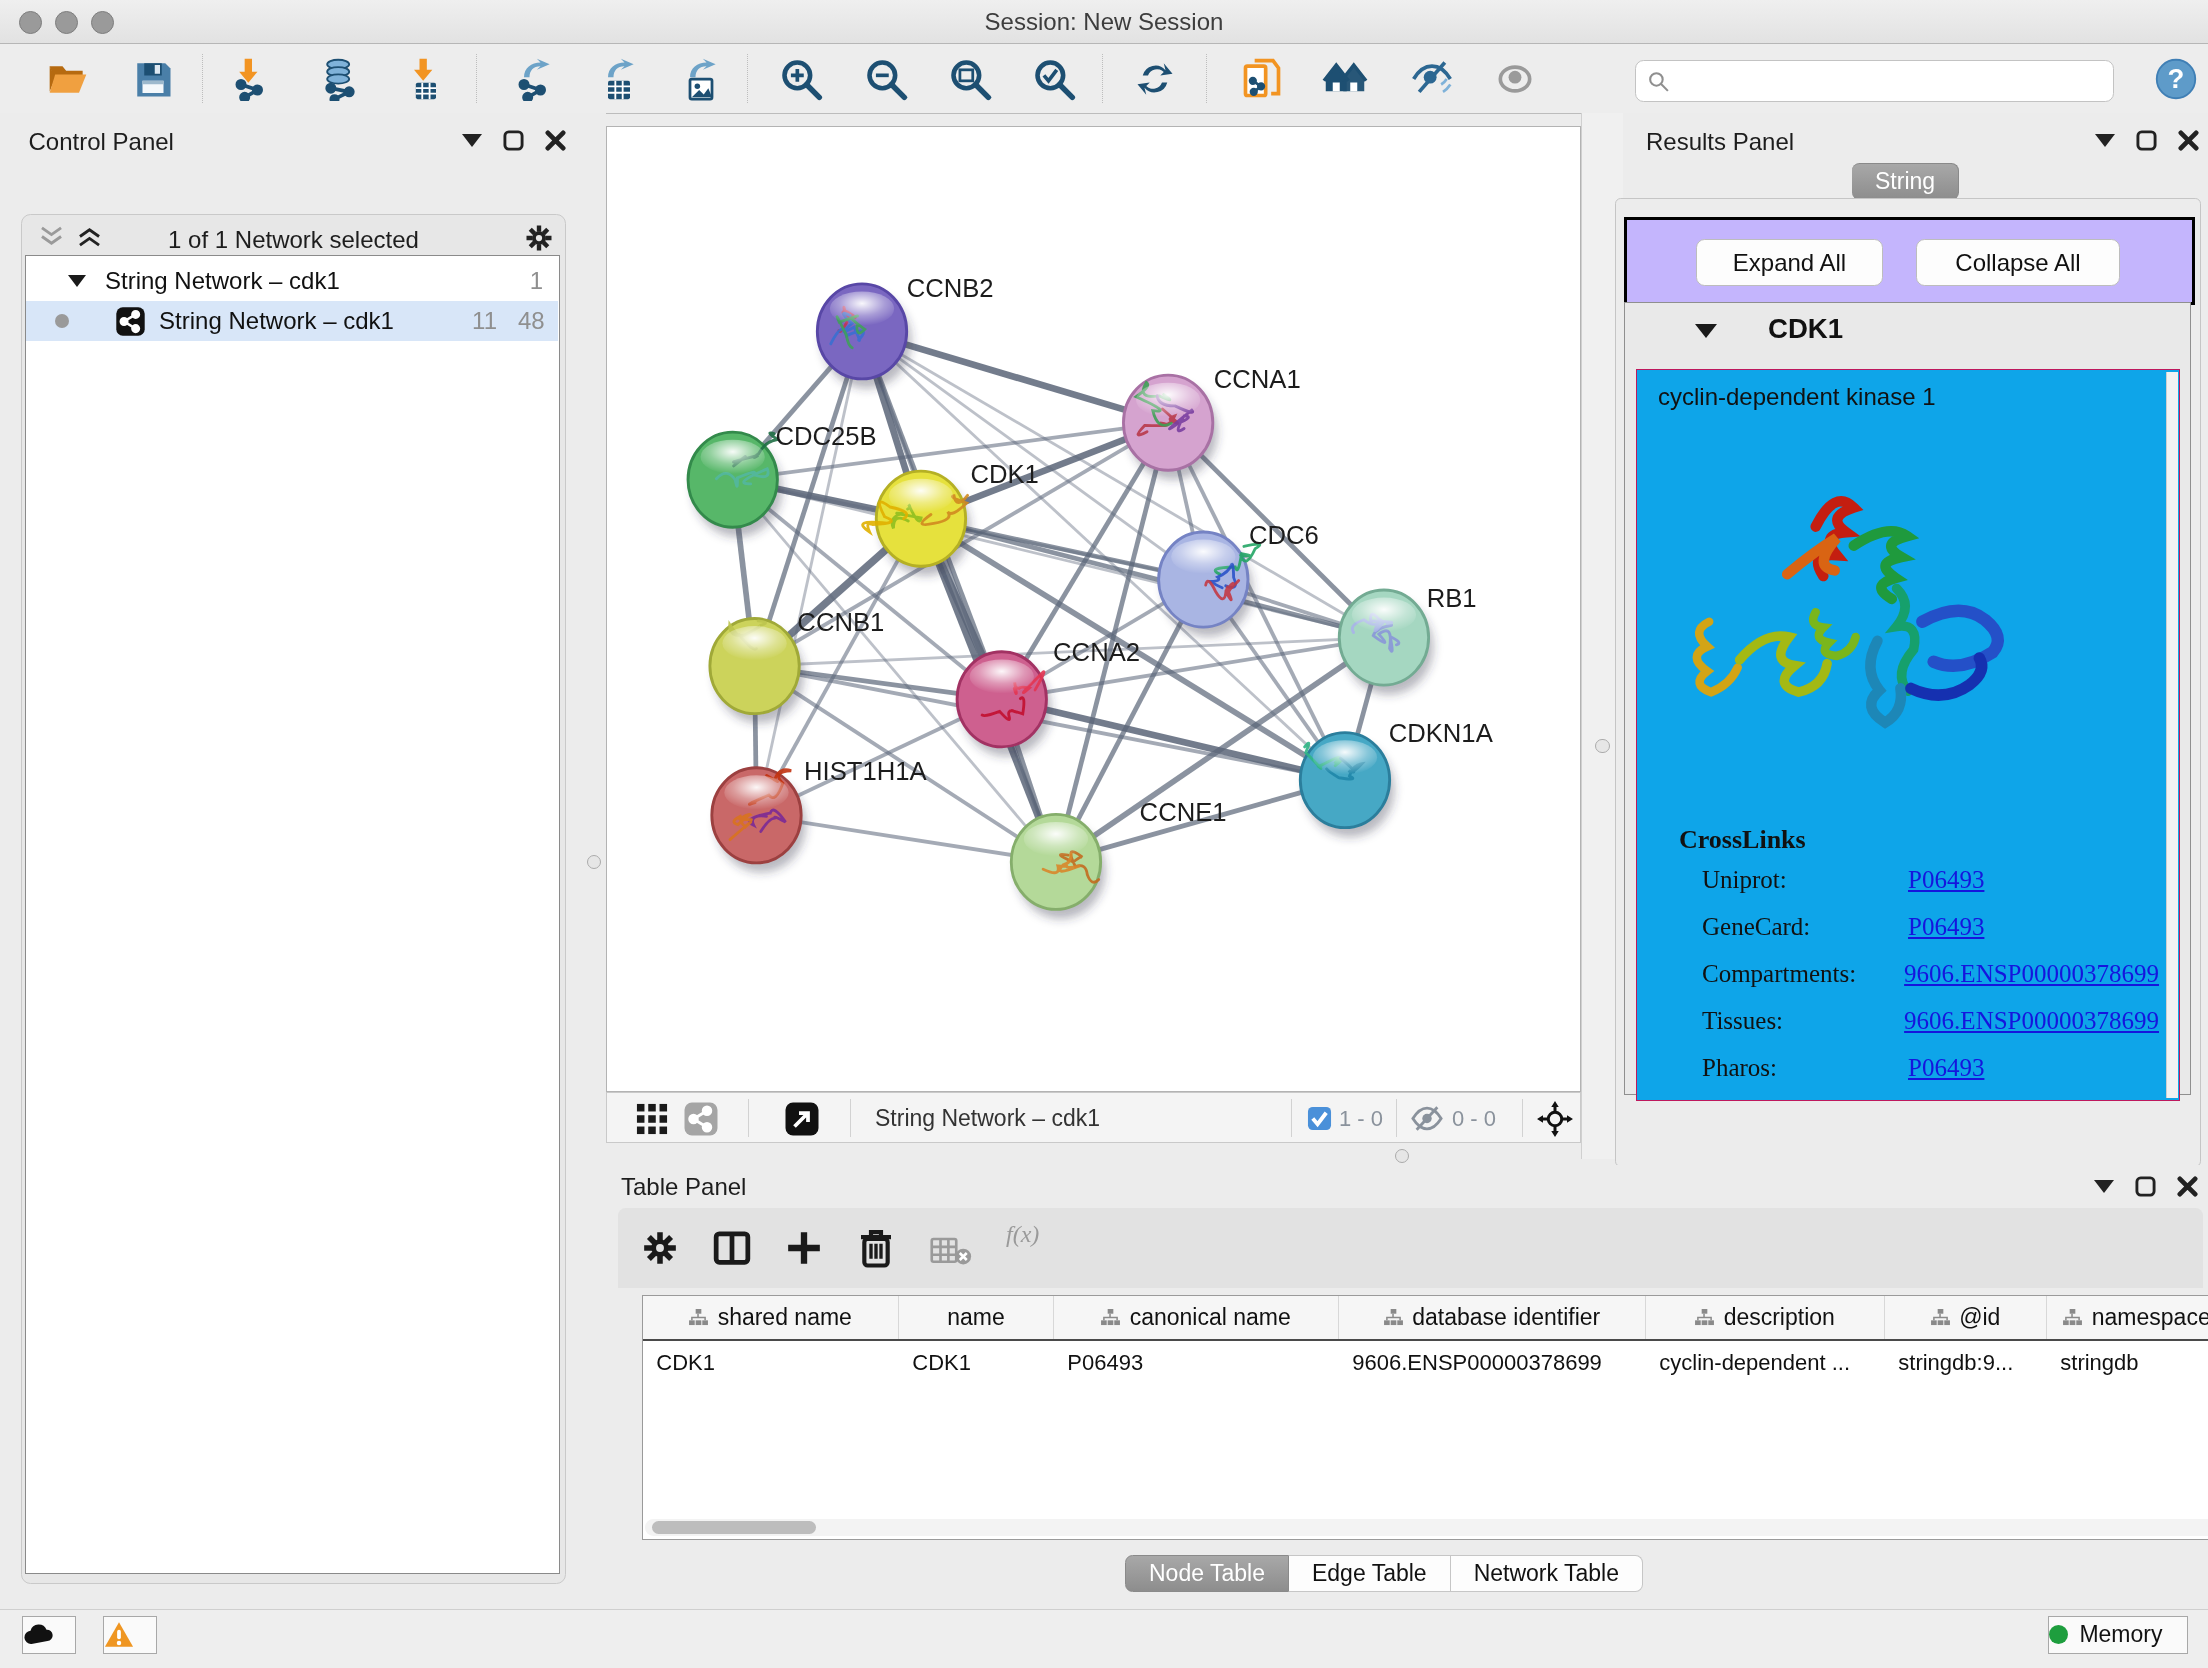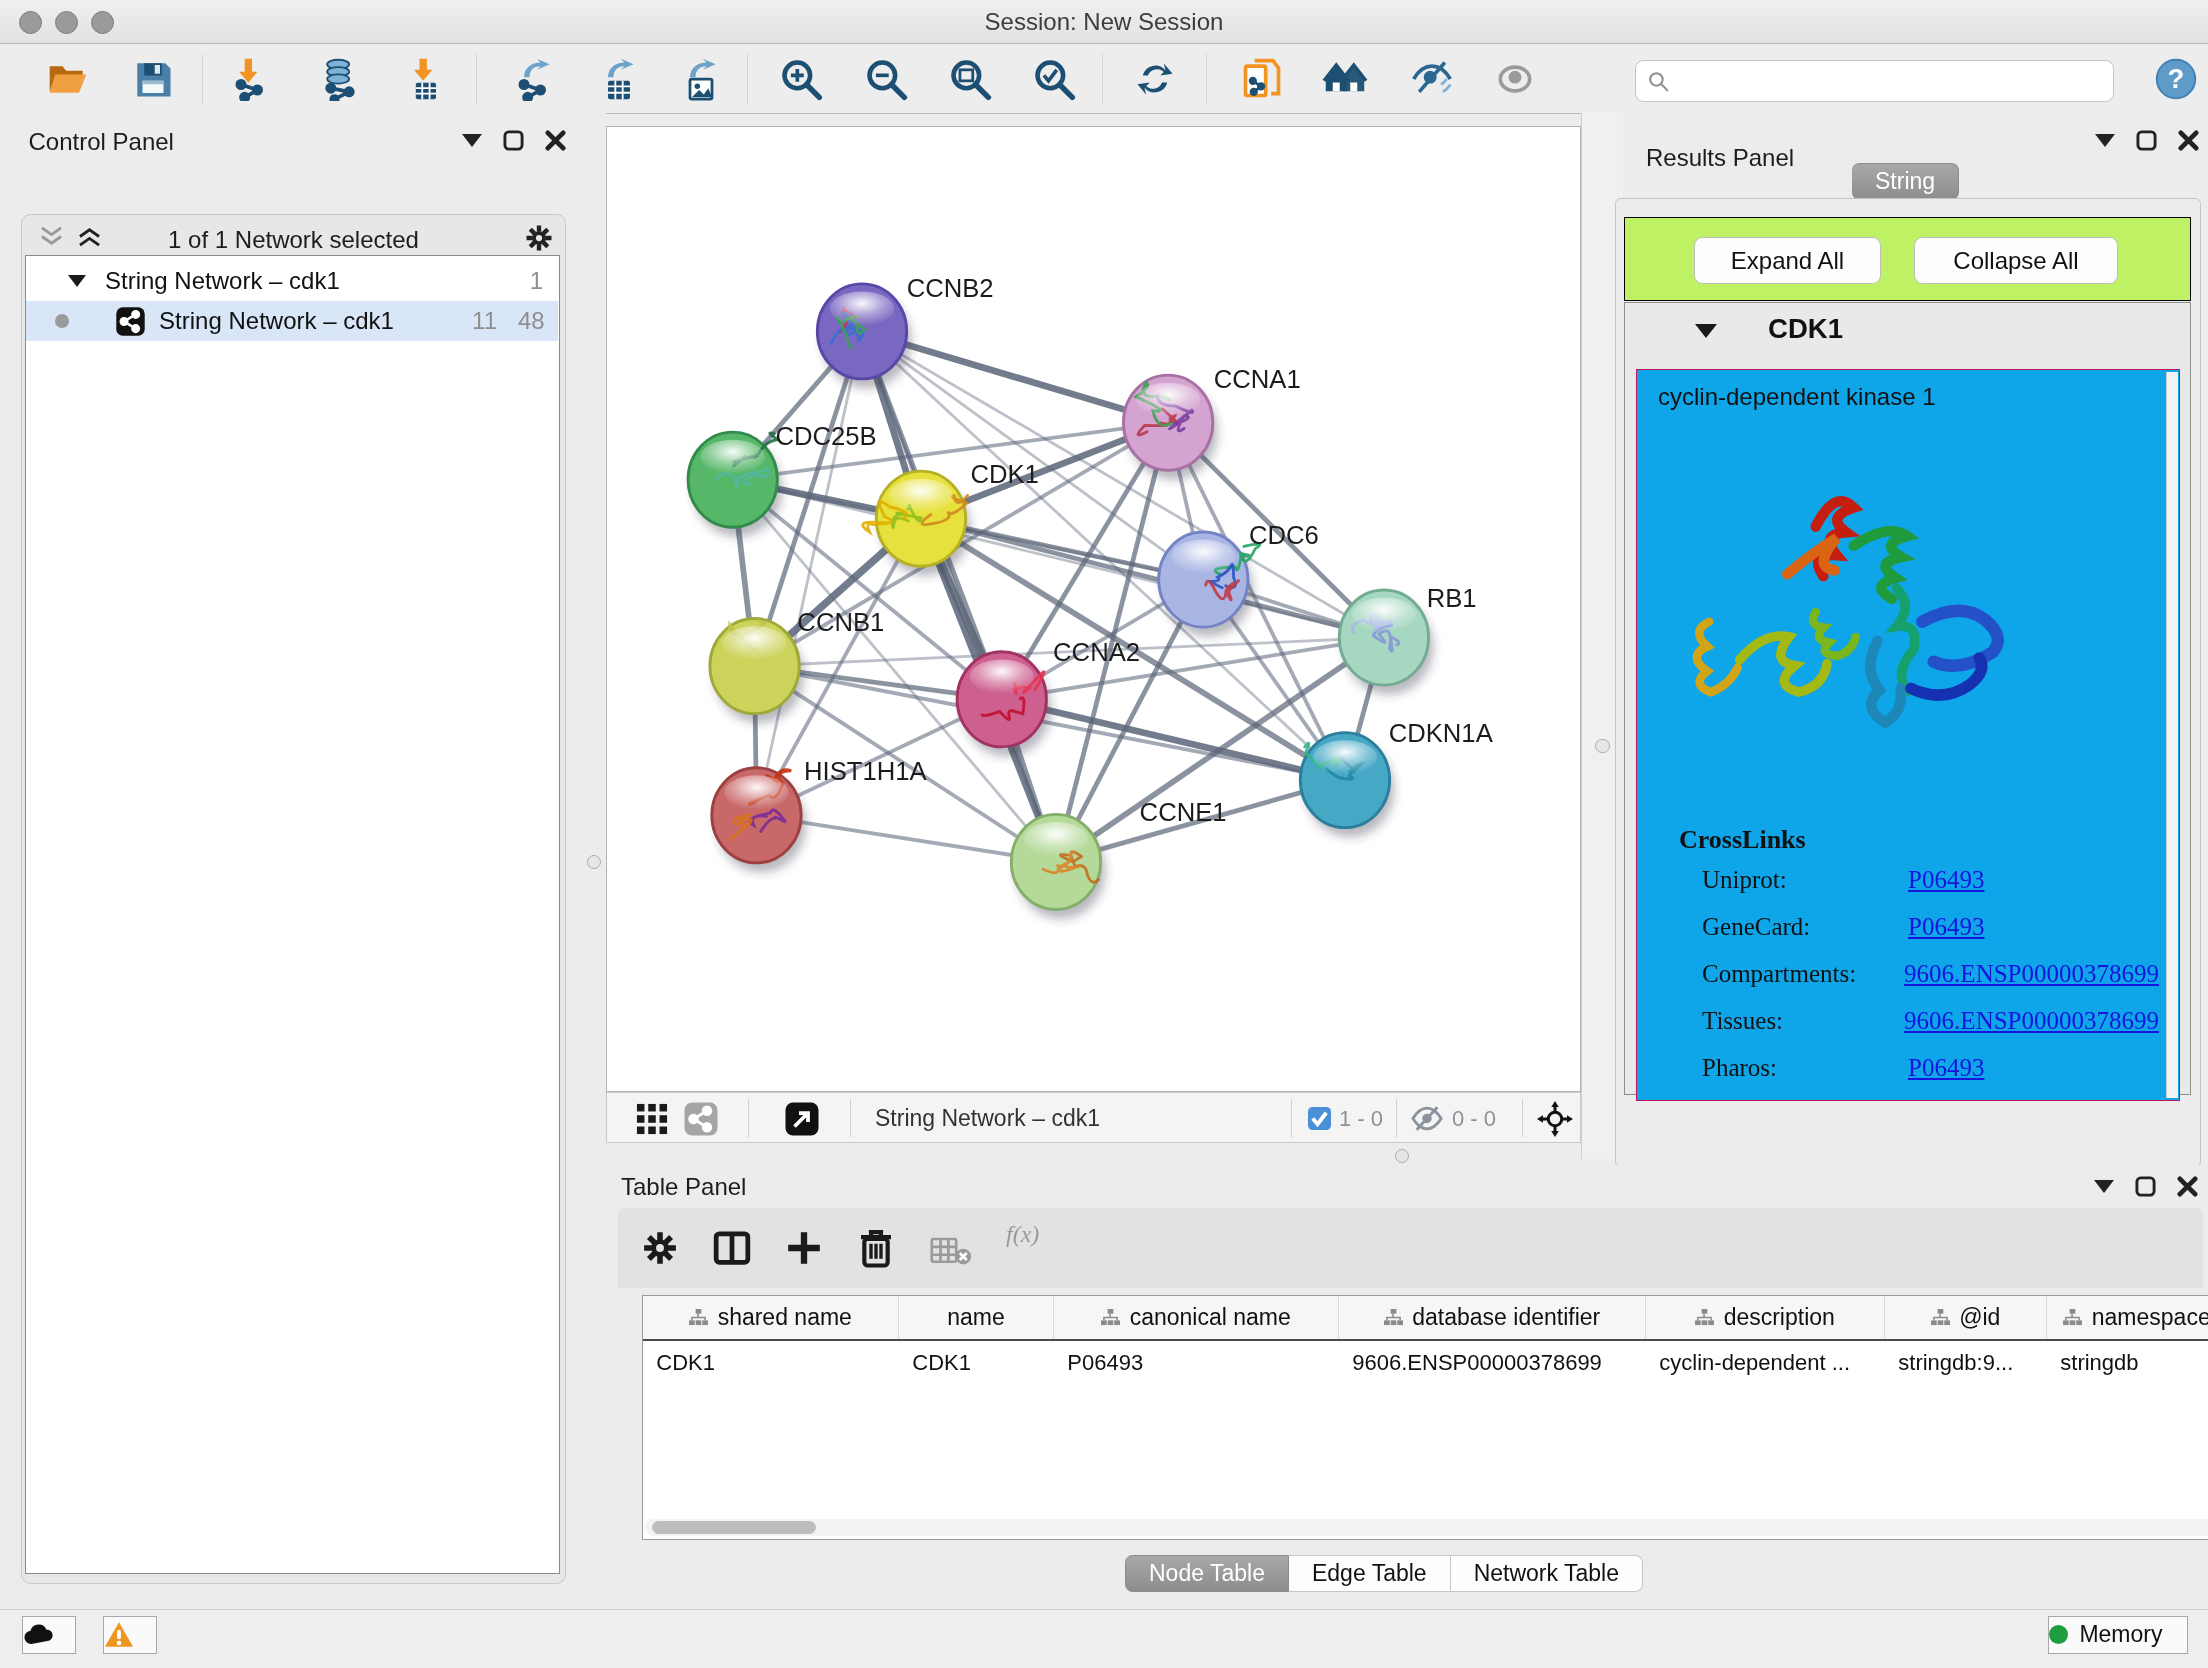--- a/index.html
+++ b/index.html
@@ -31,21 +31,21 @@
   .num{color:#8f8f8f;font-size:24px;}
   
   #canvas{left:606px;top:126px;width:975px;height:966px;background:#fff;border:1px solid #b3b3b3;box-sizing:border-box;}
   #net-status{left:606px;top:1092px;width:975px;height:51px;background:#f4f4f4;border:1px solid #c9c9c9;box-sizing:border-box;}
   .ns-sep{top:5.7px;width:0;height:38px;border-left:1px solid #d2d2d2;}
   .ns-num{font-size:22px;color:#8a929c;}
   
   .split-dot{width:14.3px;height:14.3px;border-radius:50%;background:#e6e6e6;border:1px solid #ababab;box-sizing:border-box;}
   
   #rp-container{left:1615px;top:198px;width:584px;height:967px;background:#ececec;border:1px solid #c5c5c5;border-radius:5.7px;}
-  #rp-btnbox{left:1624px;top:217px;width:565px;height:82px;border:1px solid #000000;background:#bef264;}
+  #rp-btnbox{left:1624px;top:217px;width:565px;height:82px;border:3px solid #000000;background:#c4b5fd;}
   .rp-btn{height:45px;background:#fdfdfd;border:1px solid #bdbdbd;border-radius:8.6px;font-size:24px;color:#111;display:flex;align-items:center;justify-content:center;}
   #cdk1-box{left:1624px;top:302px;width:565px;height:791px;border:1px solid #8f8f8f;background:#e9e9e9;}
   #cdk1-inner{left:1636px;top:369px;width:542px;height:730px;border:1px solid #be185d;background:#0ea5e9;}
   .serif{font-family:"Liberation Serif","DejaVu Serif",serif;}
   .xlink{color:#1515dd;text-decoration:underline;font-size:25px;}
   .xlabel{color:#111;font-size:25px;}
   
   #tp-toolbar{left:618px;top:1208px;width:1585px;height:80px;background:#e2e2e2;border-radius:7.6px 7.6px 0 0;}
   #tbl{left:618px;top:1295px;width:1586px;height:245px;background:#fff;border:1px solid #9a9a9a;box-sizing:border-box;margin-left:24px;}
   .th{display:flex;align-items:center;justify-content:center;gap:9.5px;font-size:23px;color:#111;height:43px;border-right:1px solid #d8d8d8;box-sizing:border-box;overflow:hidden;white-space:nowrap;}
@@ -506,21 +506,21 @@
       </svg>
   </div>
 
   <div class="abs" style="left:1581px;top:113px;width:42px;height:1046px;background:#f0f0f0;border-left:1px solid #d0d0d0;border-right:1px solid #d0d0d0">
     <div class="split-dot abs" style="left:13.3px;top:626px"></div>
   </div>
 
   <div class="split-dot abs" style="left:1395px;top:1149px"></div>
 
   <div class="abs" style="left:1623px;top:113px;width:586px;height:1052px;background:#ececec">
-    <div class="abs panel-title" style="left:23px;top:31px">Results Panel</div>
+    <div class="abs panel-title" style="left:23px;top:15px">Results Panel</div>
     <div class="abs hdr-ctl" style="left:472px;top:17px">
       <div class="tri" style="border-left:10.5px solid transparent;border-right:10.5px solid transparent;border-top:13.3px solid #222"></div>
       <svg width="21" height="21" viewBox="0 0 22 22">
           <rect x="2" y="2" width="18" height="18" rx="4" fill="none" stroke="#222" stroke-width="3"></rect>
         </svg>
       <svg width="21" height="21" viewBox="0 0 22 22">
           <path d="M3 3L19 19M19 3L3 19" stroke="#222" stroke-width="5" stroke-linecap="round"></path>
         </svg>
     </div>
     <div class="abs tab sel" style="left:229px;top:50px;border-radius:7.6px">String</div>

